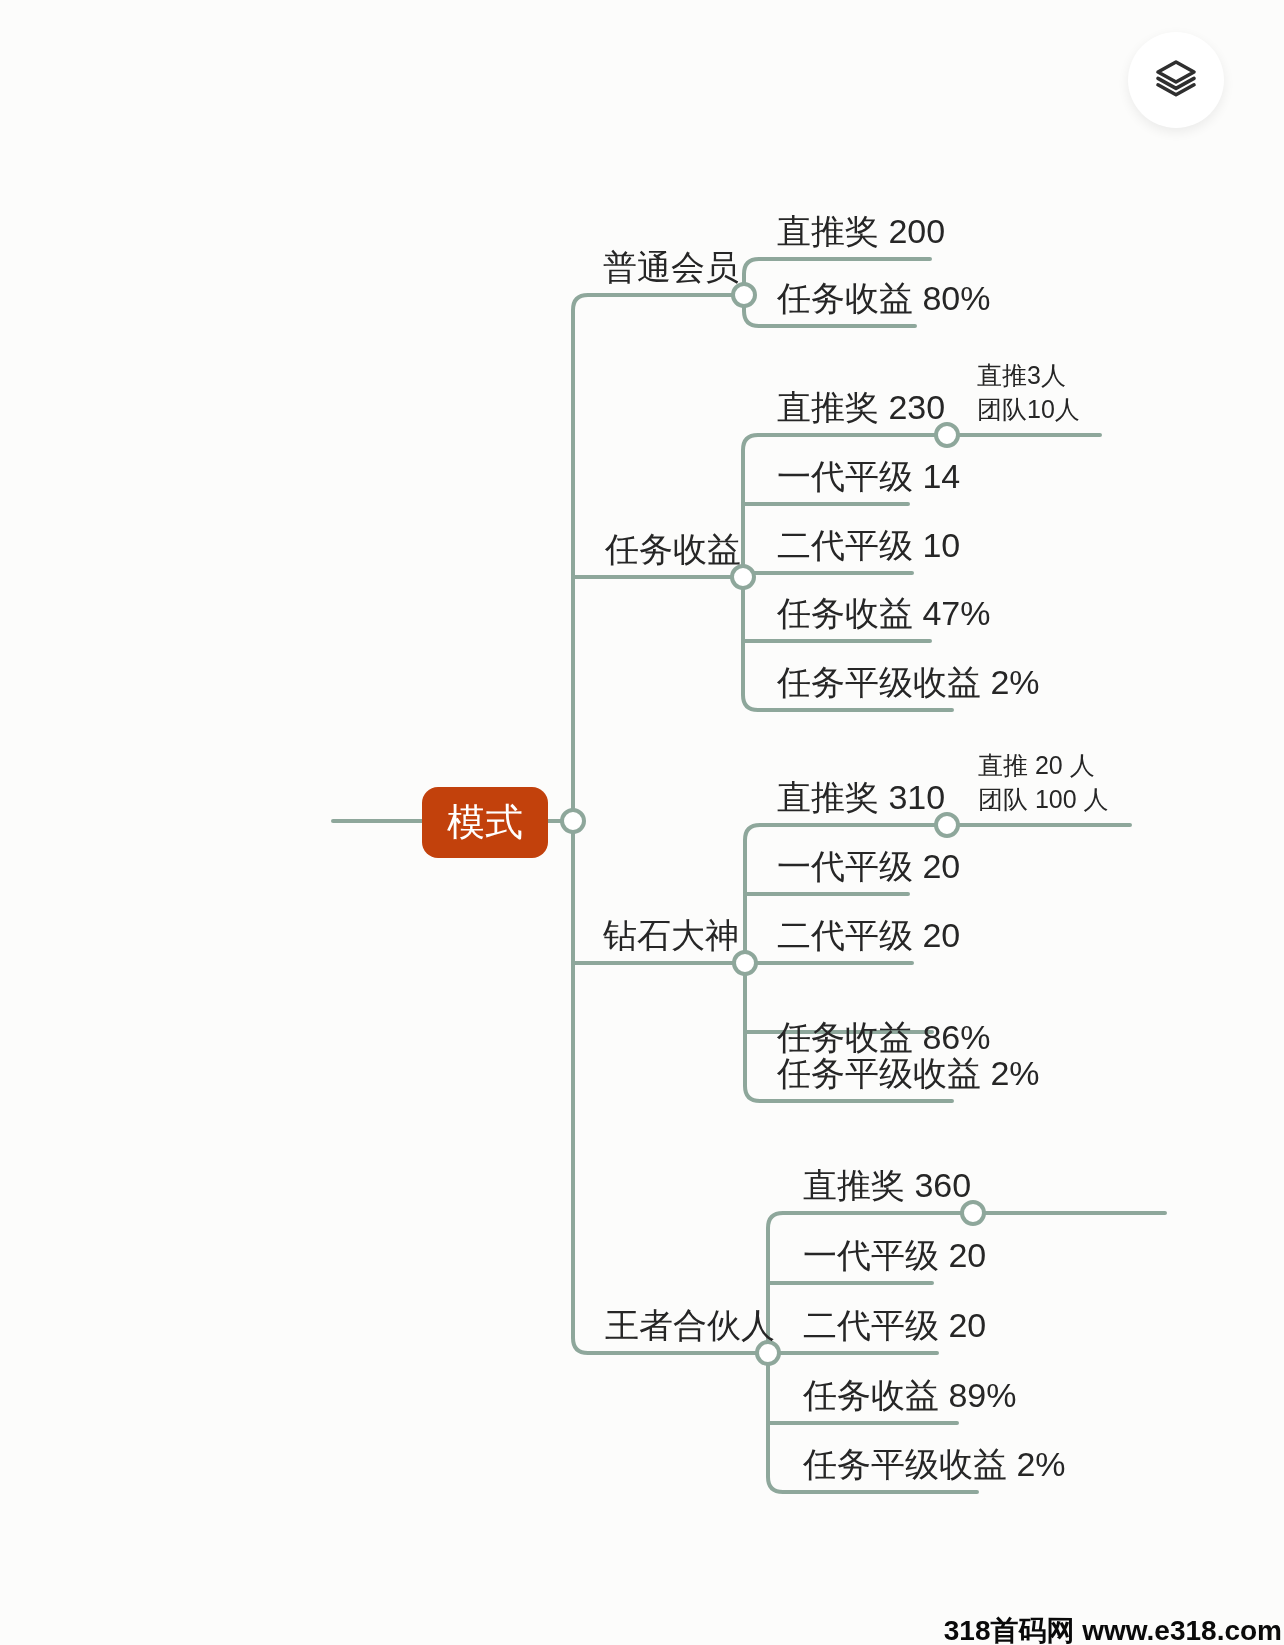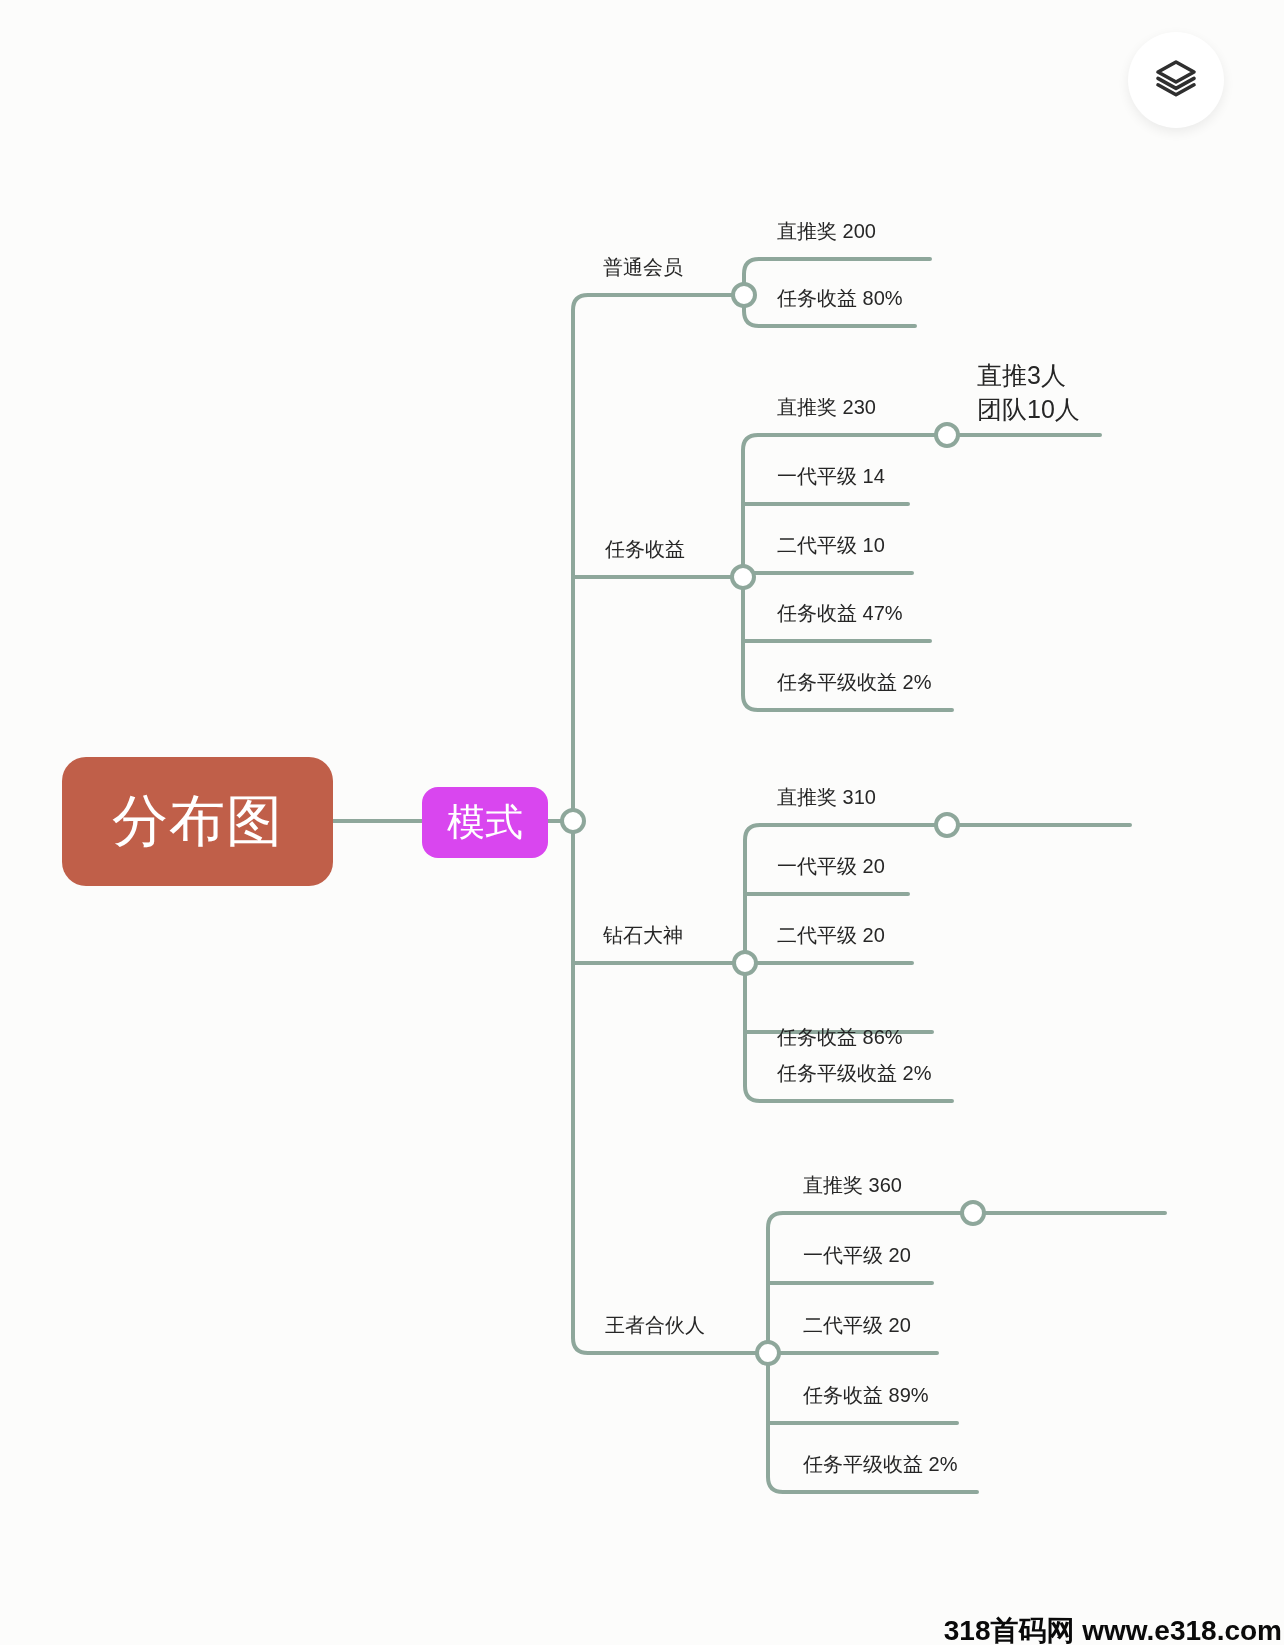--- a/index.html
+++ b/index.html
@@ -1,22 +1,22 @@
 <!DOCTYPE html>
 <html><head>
 <meta charset="utf-8">
 <style>
   html,body{margin:0;padding:0;}
   body{font-family:"Liberation Sans",sans-serif;}
   .canvas{position:relative;width:1284px;height:1645px;background:#fcfcfb;overflow:hidden;}
   svg.links{position:absolute;left:0;top:0;}
   .node{position:absolute;display:flex;align-items:center;justify-content:center;color:#ffffff;}
   .root-node{left:62px;top:757px;width:271px;height:129px;background:#c05f49;border-radius:24px;font-size:56px;letter-spacing:1px;}
-  .mode-node{left:422px;top:787px;width:126px;height:71px;background:#d946ef;border-radius:16px;font-size:38px;}
-  .lbl{position:absolute;font-size:20px;line-height:27px;color:#262626;white-space:nowrap;}
+  .mode-node{left:422px;top:787px;width:126px;height:71px;background:#c2410c;border-radius:16px;font-size:38px;}
+  .lbl{position:absolute;font-size:34px;line-height:27px;color:#262626;white-space:nowrap;}
   .sub{position:absolute;font-size:25px;line-height:34px;color:#262626;white-space:nowrap;}
   .fab{position:absolute;left:1128px;top:32px;width:96px;height:96px;border-radius:50%;background:#ffffff;
        box-shadow:0 4px 12px rgba(0,0,0,0.07);display:flex;align-items:center;justify-content:center;}
   .watermark{position:absolute;right:2px;top:1612px;font-size:28px;font-weight:bold;color:#0a0a0a;white-space:nowrap;}
 </style>
 </head>
 <body>
 
 <div class="canvas">
 
@@ -53,40 +53,43 @@
       <circle cx="744" cy="295" r="11"></circle>
       <circle cx="743" cy="577" r="11"></circle>
       <circle cx="745" cy="963" r="11"></circle>
       <circle cx="768" cy="1353" r="11"></circle>
       <circle cx="947" cy="435" r="11"></circle>
       <circle cx="947" cy="825" r="11"></circle>
       <circle cx="973" cy="1213" r="11"></circle>
     </g>
   </svg>
 
-  <div class="node root-node">分布图</div>
   <div class="node mode-node">模式</div>
 
   <div class="lbl" style="left:603px;top:254px">普通会员</div>
   <div class="lbl" style="left:777px;top:218px">直推奖 200</div>
   <div class="lbl" style="left:777px;top:285px">任务收益 80%</div>
 
   <div class="lbl" style="left:605px;top:536px">任务收益</div>
   <div class="lbl" style="left:777px;top:394px">直推奖 230</div>
   <div class="sub" style="left:977px;top:358px">
     <div>直推3人</div>
     <div>团队10人</div>
   </div>
   <div class="lbl" style="left:777px;top:463px">一代平级 14</div>
   <div class="lbl" style="left:777px;top:532px">二代平级 10</div>
   <div class="lbl" style="left:777px;top:600px">任务收益 47%</div>
   <div class="lbl" style="left:777px;top:669px">任务平级收益 2%</div>
 
   <div class="lbl" style="left:603px;top:922px">钻石大神</div>
   <div class="lbl" style="left:777px;top:784px">直推奖 310</div>
+  <div class="sub" style="left:978px;top:748px">
+    <div>直推 20 人</div>
+    <div>团队 100 人</div>
+  </div>
   <div class="lbl" style="left:777px;top:853px">一代平级 20</div>
   <div class="lbl" style="left:777px;top:922px">二代平级 20</div>
   <div class="lbl" style="left:777px;top:1024px">任务收益 86%</div>
   <div class="lbl" style="left:777px;top:1060px">任务平级收益 2%</div>
 
   <div class="lbl" style="left:605px;top:1312px">王者合伙人</div>
   <div class="lbl" style="left:803px;top:1172px">直推奖 360</div>
   <div class="lbl" style="left:803px;top:1242px">一代平级 20</div>
   <div class="lbl" style="left:803px;top:1312px">二代平级 20</div>
   <div class="lbl" style="left:803px;top:1382px">任务收益 89%</div>

